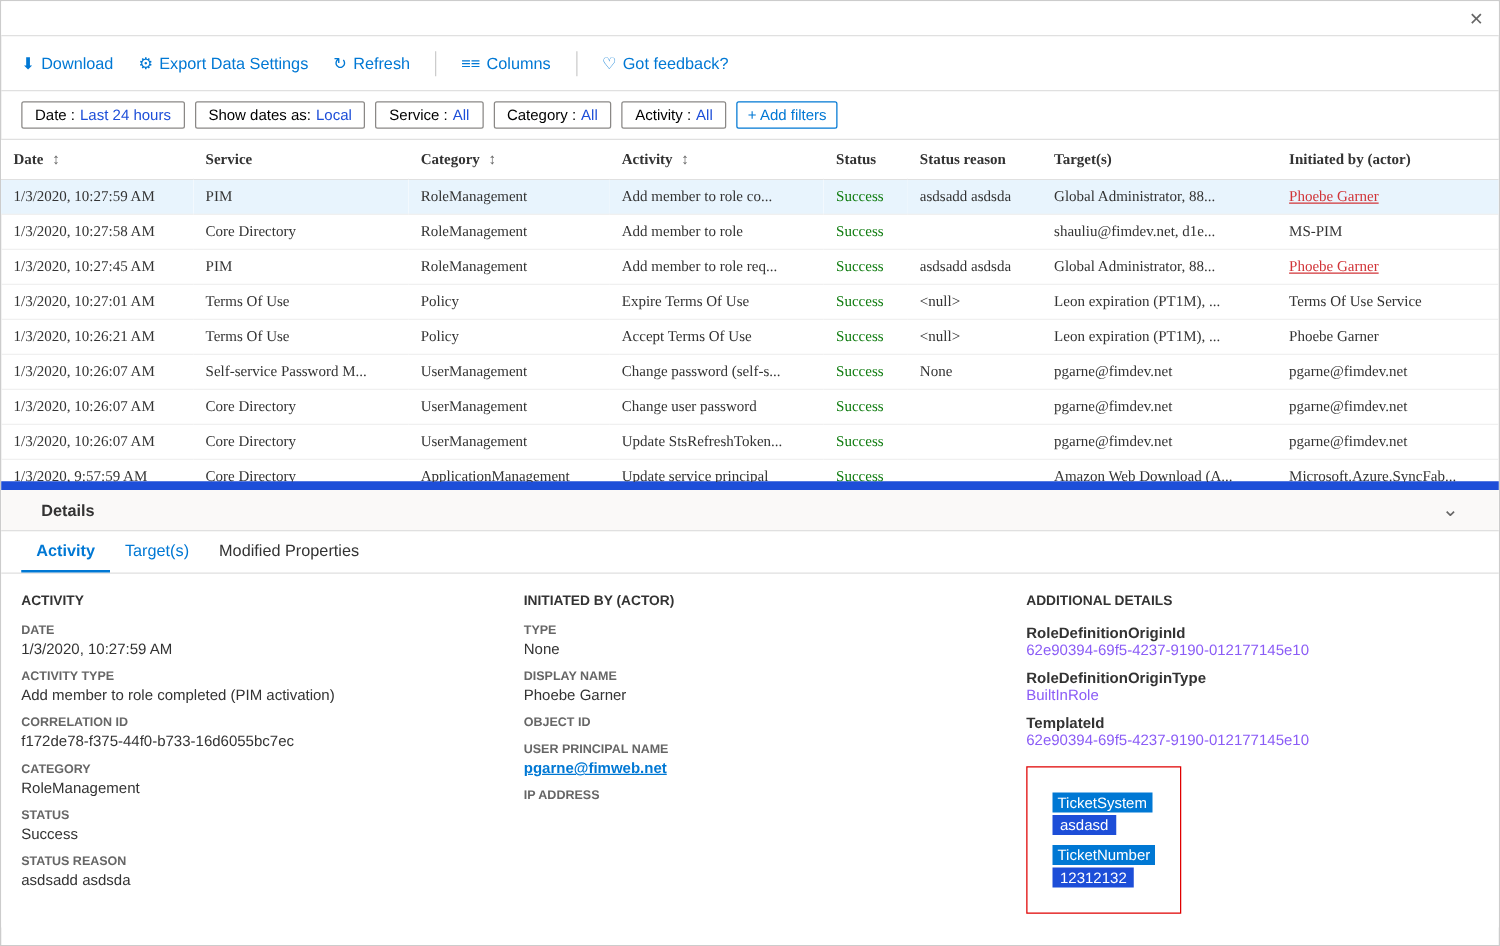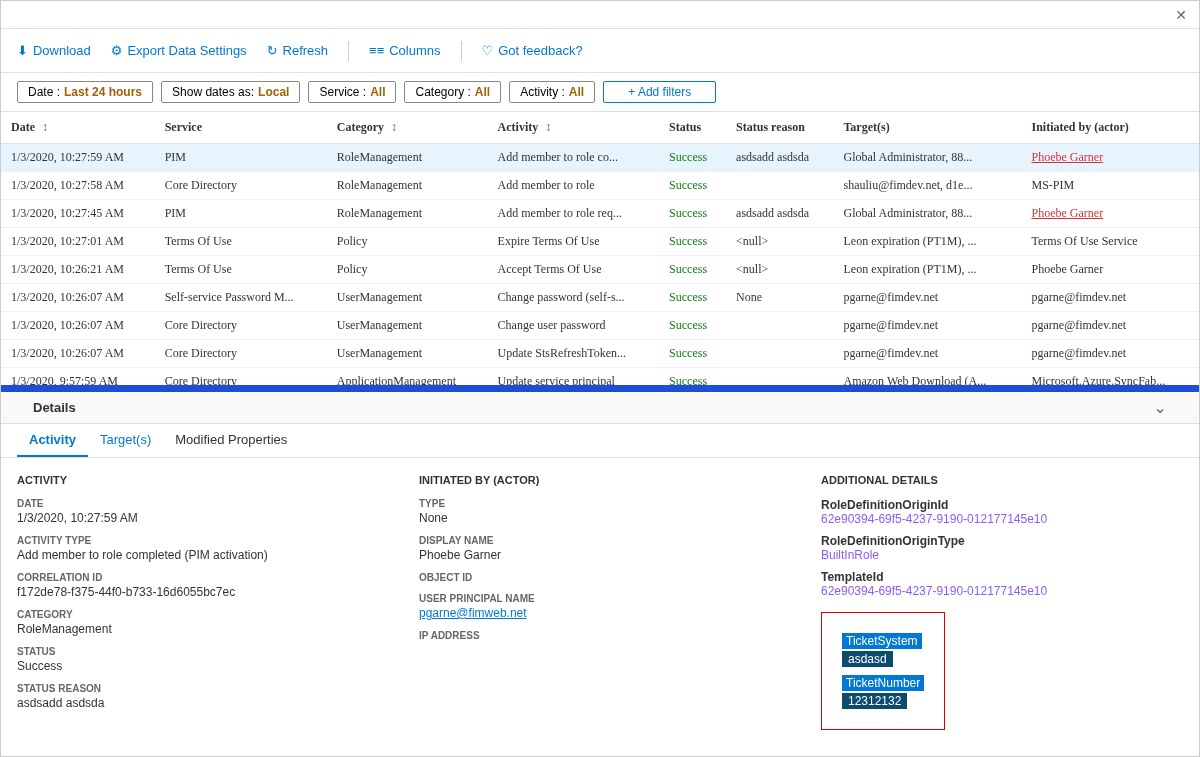--- a/index.html
+++ b/index.html
@@ -10,22 +10,22 @@
     .title-bar { display: flex; justify-content: flex-end; align-items: center; height: 28px; background: #fff; border-bottom: 1px solid #e0e0e0; padding: 0 8px; }
     .close-btn { width: 20px; height: 20px; display: flex; align-items: center; justify-content: center; cursor: pointer; font-size: 14px; color: #666; }
 
     .toolbar { display: flex; align-items: center; height: 44px; padding: 0 16px; border-bottom: 1px solid #e0e0e0; gap: 20px; }
     .toolbar-btn { display: flex; align-items: center; gap: 5px; font-size: 13px; color: #0078d4; cursor: pointer; background: none; border: none; }
     .toolbar-separator { width: 1px; height: 20px; background: #ccc; }
 
     .filter-bar { display: flex; align-items: center; padding: 8px 16px; gap: 8px; border-bottom: 1px solid #e0e0e0; }
     .filter-pill { display: flex; align-items: center; border: 1px solid #8a8886; border-radius: 2px; padding: 3px 10px; font-size: 12px; cursor: pointer; background: #fff; gap: 4px; }
     .filter-pill .label { color: #000000; }
-    .filter-pill .value { color: #a16207; font-weight: 700; }
-    .add-filter-btn { display: flex; align-items: center; gap: 5px; font-size: 12px; color: #0078d4; cursor: pointer; background: none; border: 1px solid #0078d4; border-radius: 2px; padding: 3px 24px; }
+    .filter-pill .value { color: #1d4ed8; font-weight: 400; }
+    .add-filter-btn { display: flex; align-items: center; gap: 5px; font-size: 12px; color: #0078d4; cursor: pointer; background: none; border: 1px solid #0078d4; border-radius: 2px; padding: 3px 8px; }
 
     .table-container { flex: 1; overflow-y: auto; overflow-x: hidden; border-bottom: 7px solid #1d4ed8; max-height: 280px; font-family: Liberation Serif, serif; }
     table { width: 100%; border-collapse: collapse; }
     thead th { position: sticky; top: 0; background: #fff; border-bottom: 1px solid #e0e0e0; padding: 8px 10px; text-align: left; font-size: 12px; font-weight: 600; color: #333; white-space: nowrap; z-index: 10; }
     tbody tr { border-bottom: 1px solid #f0f0f0; }
     tbody tr.selected { background: #e8f4fd; }
     tbody td { padding: 6px 10px; font-size: 12px; color: #333; white-space: nowrap; overflow: hidden; text-overflow: ellipsis; max-width: 180px; }
     td.success { color: #107c10; }
     .sort-icon { display: inline; color: #666; margin-left: 4px; }
 
@@ -38,30 +38,30 @@
     .details-tab { padding: 8px 12px; font-size: 13px; cursor: pointer; border-bottom: 2px solid transparent; color: #333; }
     .details-tab.active { border-bottom: 2px solid #0078d4; color: #0078d4; font-weight: 600; }
     .details-tab.link-style { color: #0078d4; }
 
     .details-content { display: flex; flex: 1; padding: 16px; gap: 40px; overflow-y: auto; }
     .details-column { flex: 1; }
     .detail-section-title { font-size: 11px; font-weight: 700; color: #333; margin-bottom: 12px; text-transform: uppercase; }
     .detail-row { margin-bottom: 10px; }
     .detail-key { font-size: 10px; font-weight: 700; color: #666; text-transform: uppercase; margin-bottom: 2px; }
     .detail-value { font-size: 12px; color: #333; }
-    .detail-value.link { color: #0078d4; text-decoration: underline; cursor: pointer; }
+    .detail-value.link { color: #0078d4; text-decoration: underline; cursor: pointer; font-weight: bold; }
 
     .additional-col { flex: 1; }
     .additional-item { margin-bottom: 8px; }
     .additional-key { font-size: 12px; font-weight: 600; color: #333; }
     .additional-value { font-size: 12px; color: #8b5cf6; }
 
     .highlighted-box { border: 1.5px solid #e00000; padding: 20px; margin-top: 6px; display: inline-block; }
     .highlight-label { background: #0078d4; color: #fff; font-size: 12px; padding: 1px 4px; display: inline-block; margin-bottom: 2px; }
-    .highlight-value { background: #0c4a6e; color: #fff; font-size: 12px; padding: 1px 6px; display: inline-block; }
+    .highlight-value { background: #1d4ed8; color: #fff; font-size: 12px; padding: 1px 6px; display: inline-block; }
 
     ::-webkit-scrollbar { width: 8px; height: 8px; }
     ::-webkit-scrollbar-track { background: #f1f1f1; }
     ::-webkit-scrollbar-thumb { background: #c1c1c1; }
   </style>
 </head>
 <body>
 
 <div class="window">
 

